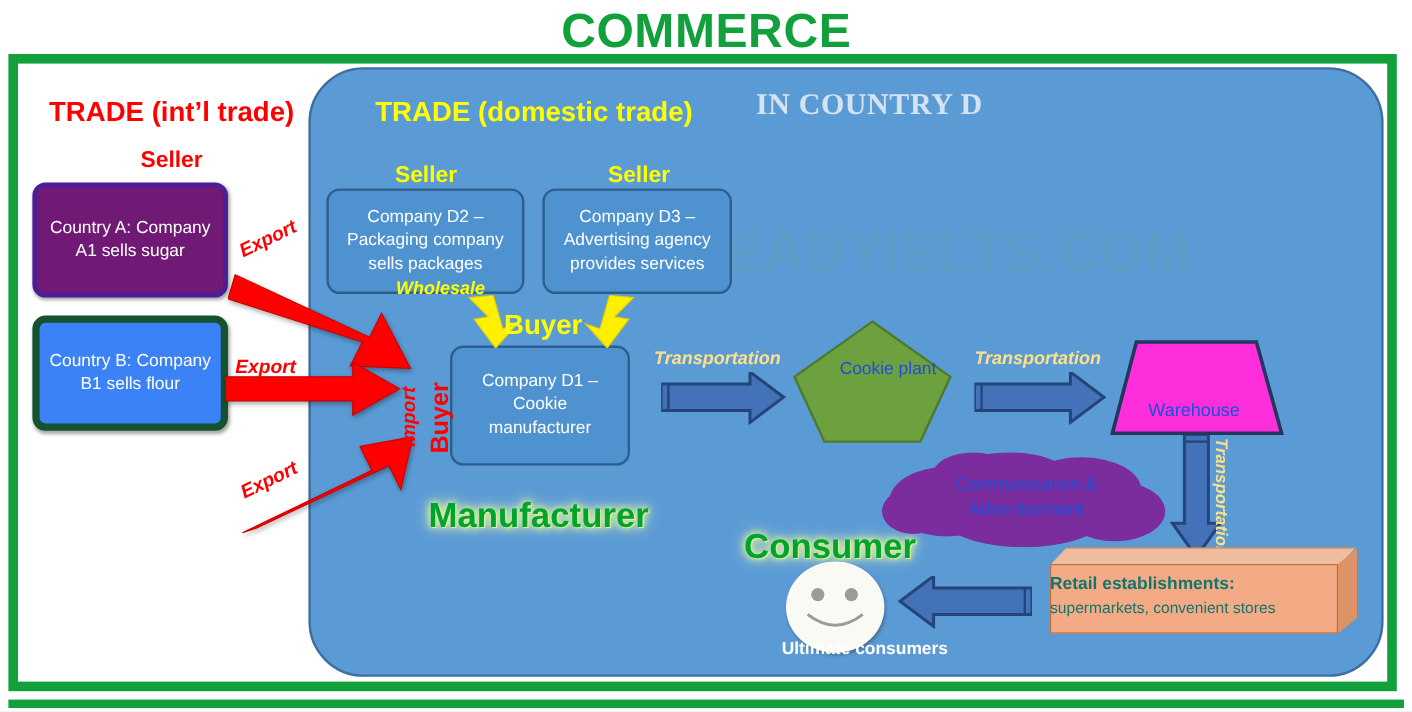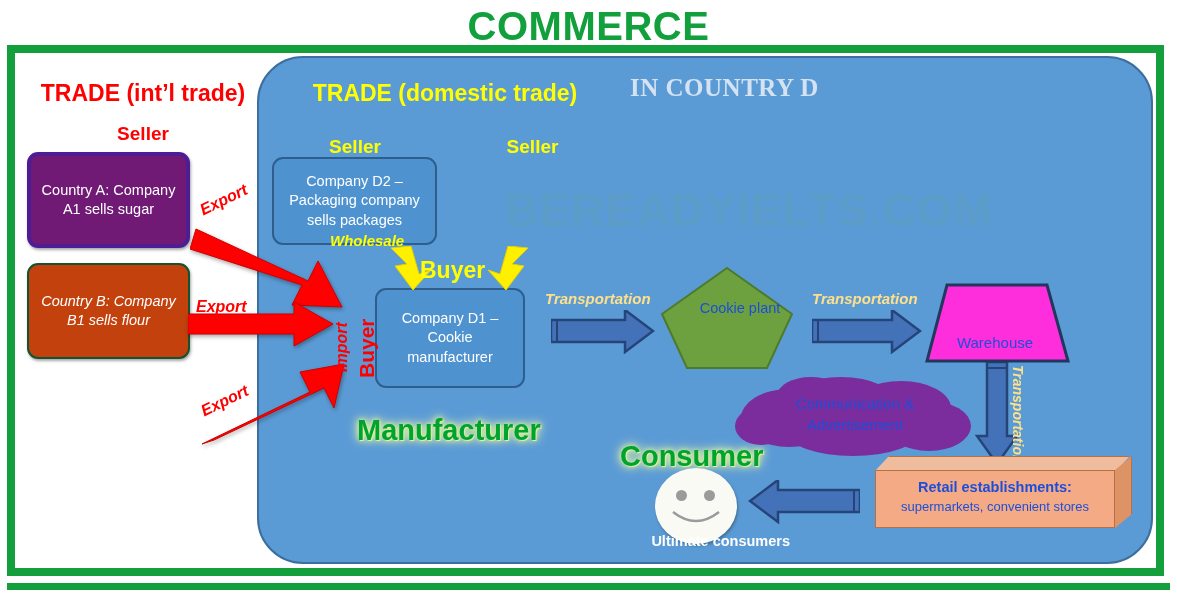--- a/index.html
+++ b/index.html
@@ -55,21 +55,21 @@
   .seller-yellow{color:#FFFF00;}
 
   
   .cbox{
     position:absolute;border-radius:11px;box-sizing:border-box;
     display:flex;align-items:center;justify-content:center;text-align:center;
     color:#ffffff;font-size:14.5px;line-height:1.34;padding:4px 8px;
     box-shadow:1px 2px 3px rgba(0,0,0,.35);
   }
   .cbox.a{background:#701a75;border:4px solid #4c1d95;}
-  .cbox.b{background:#c2410c;border:2px solid #14532d;font-style:italic;}
+  .cbox.b{background:#3b82f6;border:6px solid #14532d;}
   .cbox.c{background:#F5AC00;border:2px solid #D59600;}
 
   
   .dbox{
     position:absolute;border-radius:11px;box-sizing:border-box;
     background:#4E93CF;border:2px solid #2E5E8E;
     display:flex;align-items:center;justify-content:center;text-align:center;
     color:#ffffff;font-size:14.5px;line-height:1.35;padding:3px 6px;
   }
 
@@ -133,22 +133,22 @@
     clip-path:polygon(0 100%,14px 0,100% 0,calc(100% - 14px) 100%);
     border-top:1px solid #B9703F;
   }
   .retail-side{
     position:absolute;left:1115px;top:456px;width:16px;height:72px;
     background:#DE9366;
     clip-path:polygon(0 14px,100% 0,100% calc(100% - 14px),0 100%);
     border-right:1px solid #B9703F;
   }
   .retail-text{
-    position:absolute;left:875px;top:478px;width:240px;text-align:center;
-    color:#1d4ed8;line-height:1.35;
+    position:absolute;left:875px;top:478px;width:240px;text-align:left;
+    color:#0f766e;line-height:1.35;
   }
   .retail-text .t1{font-size:14.5px;font-weight:bold;display:block;}
   .retail-text .t2{font-size:13px;display:block;}
 
   
   .smiley{
     position:absolute;left:655px;top:468px;width:82px;height:76px;border-radius:50%;
     background:#FAFAF5;box-shadow:1px 2px 3px rgba(0,0,0,.3);
   }
   .eye{position:absolute;width:11px;height:11px;border-radius:50%;background:#9B9B9B;}
@@ -177,20 +177,21 @@
   <div class="h-country">IN COUNTRY D</div>
 
   <div class="lbl-seller seller-red" style="left:18px;top:123px;width:250px;">Seller</div>
   <div class="lbl-seller seller-yellow" style="left:275px;top:136px;width:160px;">Seller</div>
   <div class="lbl-seller seller-yellow" style="left:455px;top:136px;width:155px;">Seller</div>
 
   <div class="cbox a" style="left:27px;top:152px;width:163px;height:96px;">Country A: Company A1 sells sugar</div>
   <div class="cbox b" style="left:27px;top:263px;width:163px;height:96px;">Country B: Company B1 sells flour</div>
 
   <div class="dbox" style="left:272px;top:157px;width:165px;height:88px;">Company D2 – Packaging company sells packages</div>
+  <div class="dbox" style="left:452px;top:157px;width:158px;height:88px;">Company D3 – Advertising agency provides services</div>
 
   <div class="dbox" style="left:375px;top:288px;width:150px;height:100px;">Company D1 – Cookie manufacturer</div>
 
   <svg class="red-arrow" style="left:190px;top:215px;" width="175" height="110" viewBox="0 0 175 110">
     <polygon points="6,14 118,66 128,46 152,92 102,90 112,70 0,34" fill="#FF0000" stroke="#CC0000" stroke-width="1"></polygon>
   </svg>
   <div class="lbl-export" style="left:197px;top:203px;transform:rotate(-26deg);transform-origin:left top;">Export</div>
 
   <svg class="red-arrow" style="left:188px;top:300px;" width="150" height="48" viewBox="0 0 150 48">
     <polygon points="0,14 106,14 106,2 145,24 106,46 106,34 0,34" fill="#FF0000" stroke="#CC0000" stroke-width="1"></polygon>

